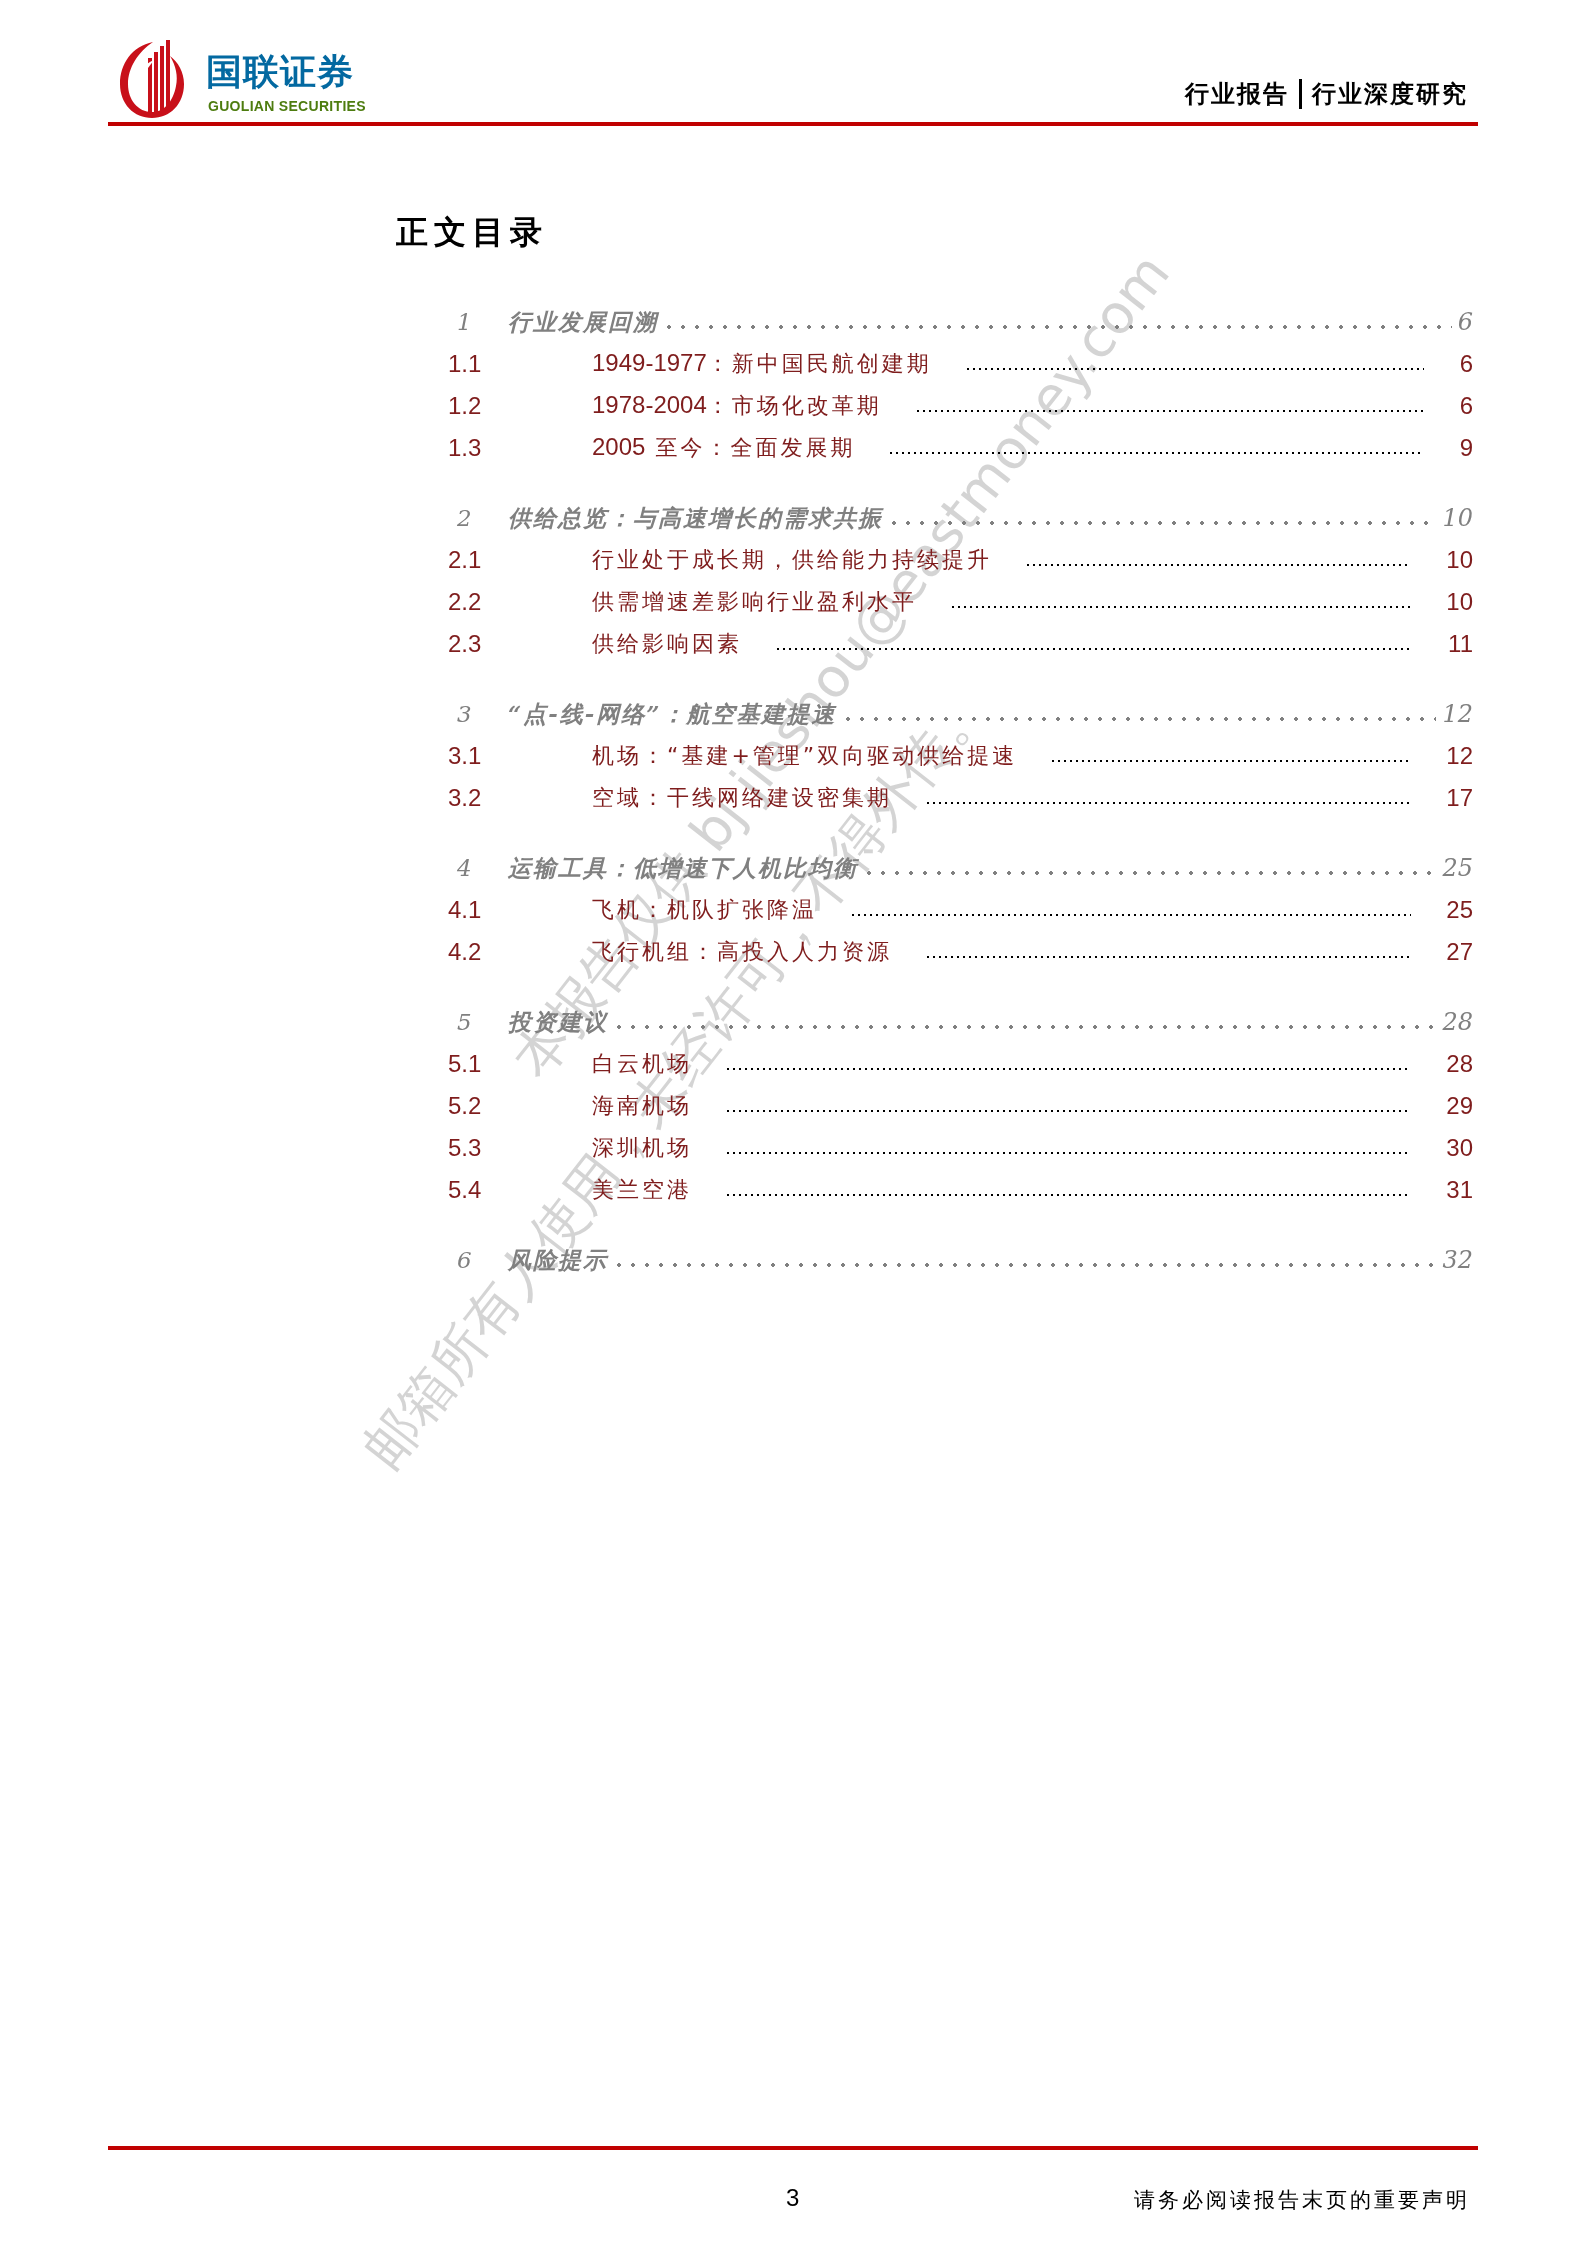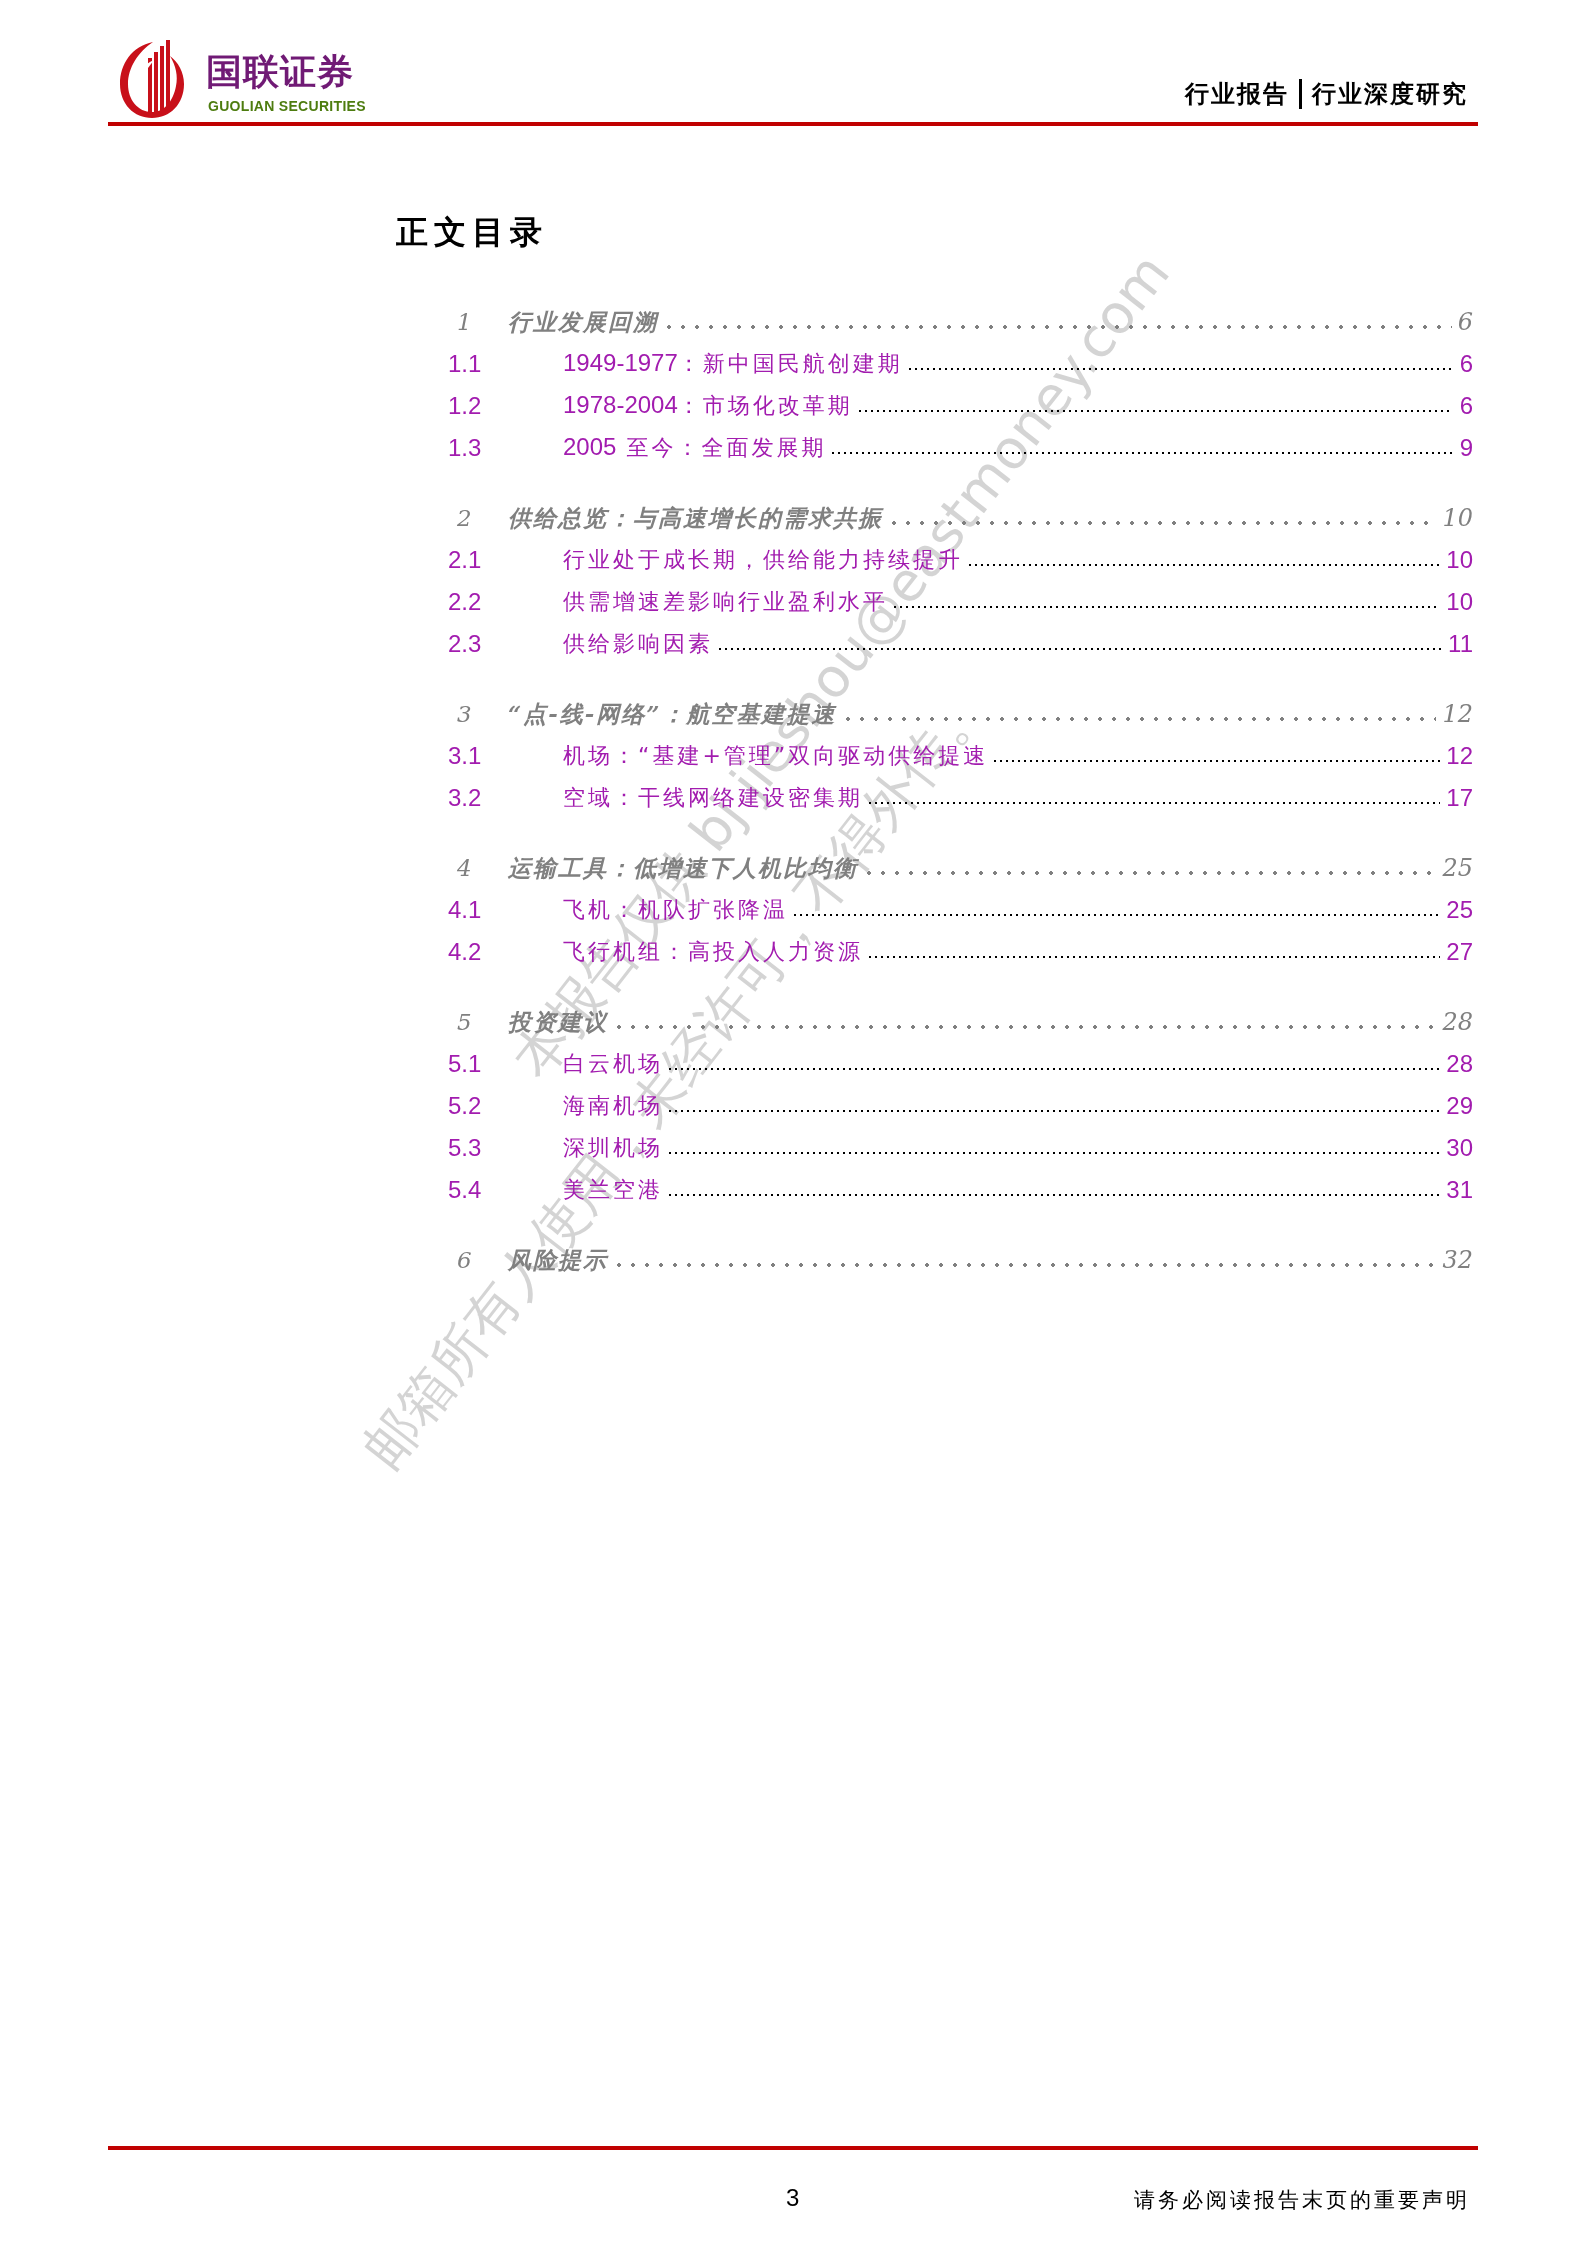--- a/index.html
+++ b/index.html
@@ -3,38 +3,38 @@
 <meta charset="utf-8">
 <style>
   html, body { margin: 0; padding: 0; background: #ffffff; }
   body { width: 1586px; height: 2244px; position: relative; overflow: hidden;
          font-family: "DejaVu Serif", "Liberation Serif", serif; color: #000; }
 
   
   .logo { position: absolute; left: 118px; top: 38px; width: 282px; height: 82px; }
   .logo-emblem { position: absolute; left: 0; top: 0; width: 70px; height: 82px; }
   .logo-cn { position: absolute; left: 88px; top: 14px; font-family: "DejaVu Sans", sans-serif;
-             font-size: 36px; font-weight: bold; color: #701a75; letter-spacing: 1px; line-height: 40px; }
+             font-size: 36px; font-weight: bold; color: #0369a1; letter-spacing: 1px; line-height: 40px; }
   .logo-en { position: absolute; left: 90px; top: 60px; font-family: "Liberation Sans", sans-serif;
              font-size: 14px; font-weight: bold; color: #4d7c0f; letter-spacing: 0.3px; line-height: 16px; }
   .header-title { position: absolute; right: 118px; top: 76px; font-size: 24px; font-weight: bold;
                   letter-spacing: 2px; line-height: 36px; display: flex; align-items: center; justify-content: flex-end; }
   .header-sep { display: inline-block; width: 3px; height: 30px; background: #000; margin: 0 10px; }
   .rule-top { position: absolute; left: 108px; top: 122px; width: 1370px; height: 4px; background: #c00000; }
 
   
   .toc-title { position: absolute; left: 396px; top: 210px; font-size: 32px; font-weight: bold;
                letter-spacing: 6px; line-height: 44px; }
 
   
   .toc { position: absolute; left: 448px; top: 301px; width: 1025px; }
   .sec { margin-bottom: 28px; }
   .row { position: relative; height: 42px; display: flex; align-items: center; }
   .row.l1 { color: #808080; font-style: italic; font-weight: bold; font-size: 23px; }
-  .row.l2 { color: #a21caf; font-size: 23px; }
+  .row.l2 { color: #7f1d1d; font-size: 23px; gap: 29px; }
   .num { flex: 0 0 auto; }
   .l1 .num { width: 60px; padding-left: 9px; box-sizing: border-box;
              font-family: "DejaVu Serif", serif; font-weight: normal; }
   .l2 .num { width: 115px; font-family: "Liberation Sans", sans-serif; font-size: 24px; }
   .label { flex: 0 0 auto; white-space: nowrap; letter-spacing: 2px; }
   .l2 .label { font-family: "DejaVu Sans", sans-serif; font-size: 22px; letter-spacing: 3px; }
   .l2 .label .latin { font-family: "Liberation Sans", sans-serif; font-size: 24px; letter-spacing: 0; }
   .leader { flex: 1 1 auto; height: 6px; margin: 10px 6px 0 4px; align-self: center; }
   .l1 .leader { background-image: radial-gradient(circle, #808080 1.6px, transparent 2px);
                 background-size: 14px 6px; background-repeat: repeat-x; background-position: left center; }

